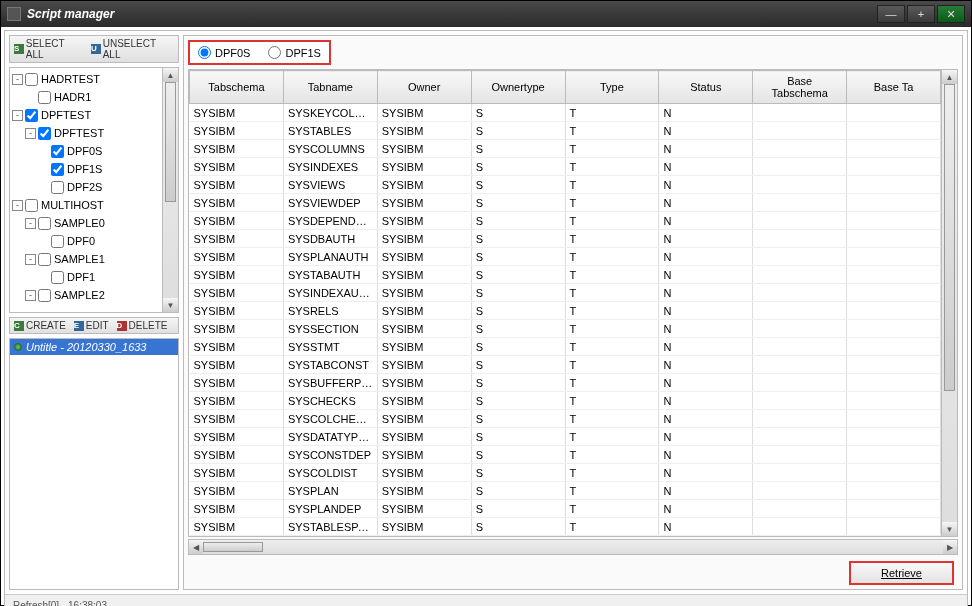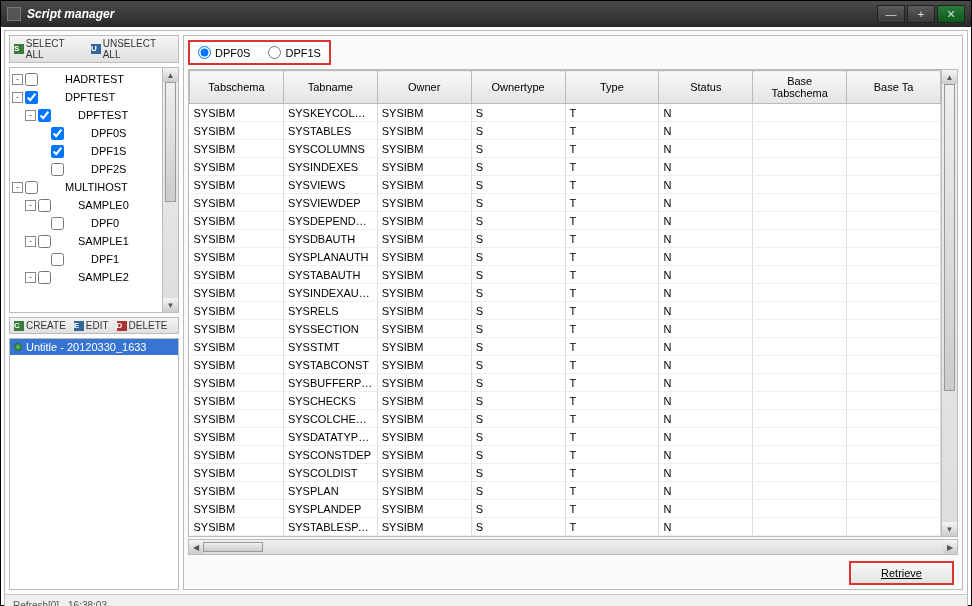--- a/index.html
+++ b/index.html
@@ -21,23 +21,23 @@
   .ticon.blue { background: #369; }
   .tree-wrap { flex: 0 0 auto; border: 1px solid #bbb; background: #fff; display: flex; height: 246px; }
   .tree { flex: 1; overflow-y: auto; padding: 2px; }
   .tscroll { width: 16px; background: linear-gradient(#eee,#ddd); border-left: 1px solid #bbb; position: relative; }
   .tscroll .arrow { height: 14px; background: linear-gradient(#f5f5f5,#ccc); display:flex; align-items:center; justify-content:center; font-size:8px; color:#555; cursor:pointer;}
   .tscroll .thumb { position:absolute; top:14px; left:2px; right:2px; height:120px; background: linear-gradient(#eee,#ccc); border:1px solid #999; }
   .tree-node { display: flex; align-items: center; height: 18px; }
   .tree-node .exp { width: 11px; height: 11px; border: 1px solid #888; display: flex; align-items: center; justify-content: center; font-size: 9px; color: #555; margin-right: 2px; cursor: pointer; background:#fff; }
   .tree-node .spc { width: 13px; display: inline-block; }
   .tree-node input[type=checkbox] { margin-right: 3px; }
-  .tree-node .lbl { white-space: nowrap; margin-left: 24px; }
+  .tree-node .lbl { white-space: nowrap; }
   .script-list { border: 1px solid #bbb; background: #fff; flex: 1; overflow-y: auto; overflow-x: hidden; }
-  .script-item { padding: 2px 4px; display: flex; align-items: center; gap: 4px; cursor: pointer; white-space: nowrap; }
+  .script-item { padding: 2px 4px; display: flex; align-items: center; gap: 4px; cursor: pointer; white-space: nowrap; font-style: italic; }
   .script-item.sel { background: #3874d1; color: #fff; }
   .script-dot { width: 8px; height: 8px; border: 1px solid #2a6a2a; background: radial-gradient(#6c6,#2a6a2a); border-radius: 4px; }
   .right { flex: 1; display: flex; flex-direction: column; border: 1px solid #bbb; background: #fafafa; overflow: hidden; }
   .radio-row { padding: 4px 8px; display: flex; gap: 18px; border: 2px solid #d33; width: fit-content; margin: 4px; background: #fff; }
   .radio-row label { display: flex; align-items: center; gap: 4px; font-size: 11px; cursor: pointer; }
   .table-wrap { flex: 1; overflow: hidden; display: flex; position: relative; margin: 0 4px 2px 4px; border: 1px solid #bbb; }
   .grid { flex: 1; overflow: hidden; background: #fff; }
   .grid table { border-collapse: collapse; width: 100%; table-layout: fixed; font-size: 11px; }
   .grid th { background: linear-gradient(#f8f8f8,#e4e4e4); border: 1px solid #bbb; padding: 4px 18px; font-weight: normal; text-align: center; height: 22px;}
   .grid td { border-right: 1px solid #ddd; border-bottom: 1px solid #eee; padding: 1px 4px; height: 18px; overflow: hidden; white-space: nowrap; text-overflow: ellipsis;}
@@ -84,20 +84,26 @@
             </span>
         </div>
         <div class="tree-wrap">
           <div class="tree" id="tree">
               <div class="tree-node">
                 <span class="exp">-</span>
                 <input type="checkbox" style="">
                 <span class="lbl">HADRTEST</span>
               </div>
               <div class="tree-node">
+                <span class="spc"></span>
+                <span class="spc"></span>
+                <input type="checkbox" style="">
+                <span class="lbl">HADR1</span>
+              </div>
+              <div class="tree-node">
                 <span class="exp">-</span>
                 <input type="checkbox" checked="" style="">
                 <span class="lbl">DPFTEST</span>
               </div>
               <div class="tree-node">
                 <span class="spc"></span>
                 <span class="exp">-</span>
                 <input type="checkbox" checked="" style="">
                 <span class="lbl">DPFTEST</span>
               </div>

